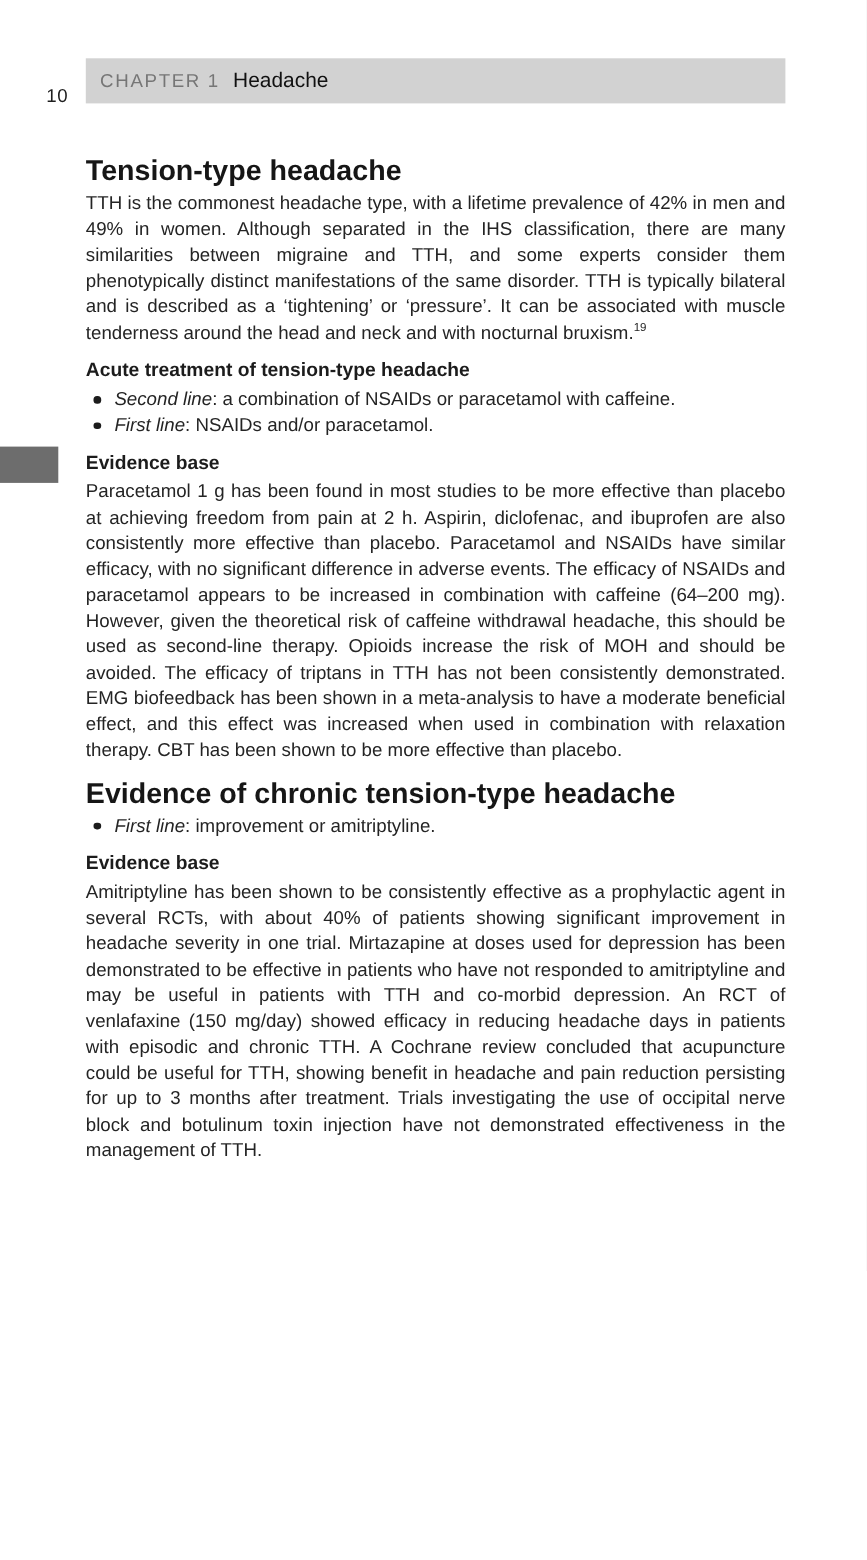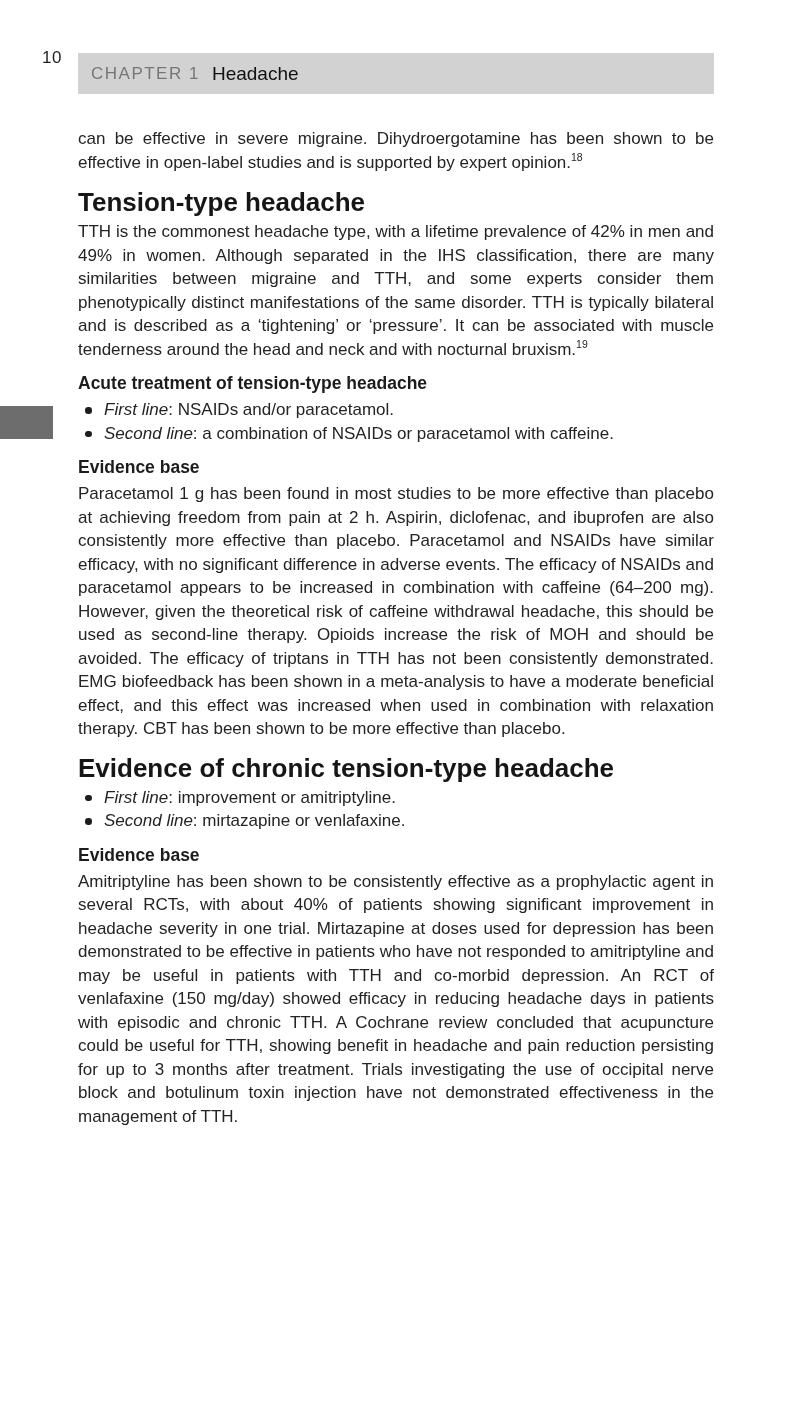--- a/index.html
+++ b/index.html
@@ -8,21 +8,21 @@
     position:relative;
     width:788px; height:1418px;
     background:#ffffff;
     font-family:"Liberation Sans", sans-serif;
     color:#242424;
     overflow:hidden;
     margin:0 auto;
   }
   
   .page-number {
-    position:absolute; left:42px; top:37px; height:41px;
+    position:absolute; left:42px; top:67px; height:41px;
     display:flex; align-items:center;
     font-size:17px; color:#1e1e1e; letter-spacing:0.5px;
   }
   .chapter-bar {
     position:absolute; left:78px; top:53px; height:41px;
     width:636px;
     background:#d2d2d2;
     display:flex; align-items:center;
     padding-left:13px;
   }
@@ -75,42 +75,40 @@
 
   <div class="chapter-bar">
     <span class="chapter-label">CHAPTER 1</span>
     <span class="chapter-title">Headache</span>
   </div>
 
   <div class="side-tab"></div>
 
   <div class="content">
 
-    <p class="body-text"><span>can be effective in severe migraine. Dihydroergotamine has been shown to be effective in open-label studies and is supported by expert opinion.</span><sup class="ref">18</sup></p>
 
     <h2 class="section-heading">Tension-type headache</h2>
 
     <p class="body-text"><span>TTH is the commonest headache type, with a lifetime prevalence of 42% in men and 49% in women. Although separated in the IHS classification, there are many similarities between migraine and TTH, and some experts consider them phenotypically distinct manifestations of the same disorder. TTH is typically bilateral and is described as a ‘tightening’ or ‘pressure’. It can be associated with muscle tenderness around the head and neck and with nocturnal bruxism.</span><sup class="ref">19</sup></p>
 
     <h3 class="italic-heading">Acute treatment of tension-type headache</h3>
 
     <ul class="bullet-list">
+      <li><span class="lead-in">Second line</span><span>: a combination of NSAIDs or paracetamol with caffeine.</span></li>
       <li><span class="lead-in">First line</span><span>: NSAIDs and/or paracetamol.</span></li>
-      <li><span class="lead-in">Second line</span><span>: a combination of NSAIDs or paracetamol with caffeine.</span></li>
     </ul>
 
     <h3 class="italic-heading">Evidence base</h3>
 
     <p class="body-text">Paracetamol 1 g has been found in most studies to be more effective than placebo at achieving freedom from pain at 2 h. Aspirin, diclofenac, and ibuprofen are also consistently more effective than placebo. Paracetamol and NSAIDs have similar efficacy, with no significant difference in adverse events. The efficacy of NSAIDs and paracetamol appears to be increased in combination with caffeine (64–200 mg). However, given the theoretical risk of caffeine withdrawal headache, this should be used as second-line therapy. Opioids increase the risk of MOH and should be avoided. The efficacy of triptans in TTH has not been consistently demonstrated. EMG biofeedback has been shown in a meta-analysis to have a moderate beneficial effect, and this effect was increased when used in combination with relaxation therapy. CBT has been shown to be more effective than placebo.</p>
 
     <h2 class="section-heading gap-before-chronic">Evidence of chronic tension-type headache</h2>
 
     <ul class="bullet-list">
       <li><span class="lead-in">First line</span><span>: improvement or amitriptyline.</span></li>
-      <li><span class="lead-in">Second line</span><span>: mirtazapine or venlafaxine.</span></li>
     </ul>
 
     <h3 class="italic-heading">Evidence base</h3>
 
     <p class="body-text">Amitriptyline has been shown to be consistently effective as a prophylactic agent in several RCTs, with about 40% of patients showing significant improvement in headache severity in one trial. Mirtazapine at doses used for depression has been demonstrated to be effective in patients who have not responded to amitriptyline and may be useful in patients with TTH and co-morbid depression. An RCT of venlafaxine (150 mg/day) showed efficacy in reducing headache days in patients with episodic and chronic TTH. A Cochrane review concluded that acupuncture could be useful for TTH, showing benefit in headache and pain reduction persisting for up to 3 months after treatment. Trials investigating the use of occipital nerve block and botulinum toxin injection have not demonstrated effectiveness in the management of TTH.</p>
 
   </div>
 </div>
 
 </body></html>

